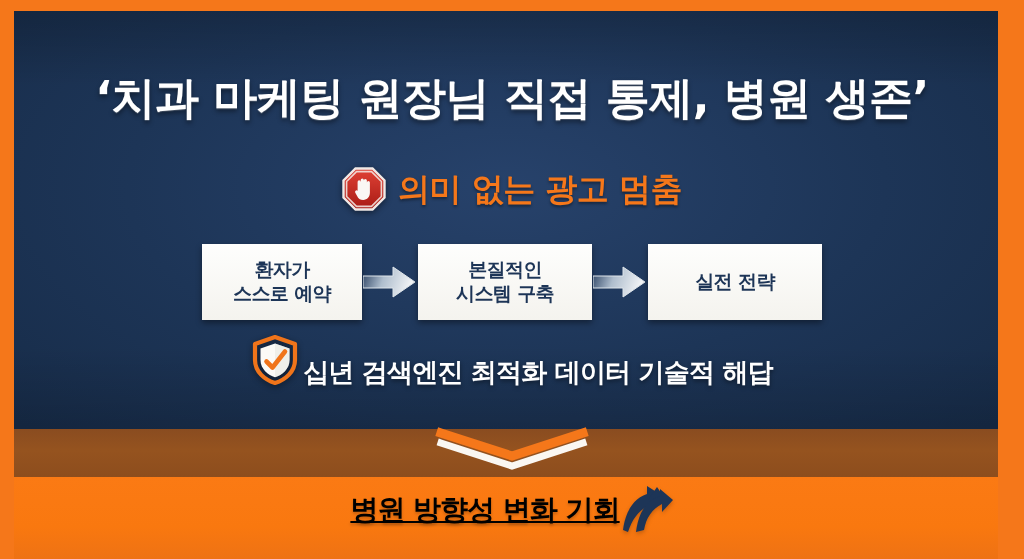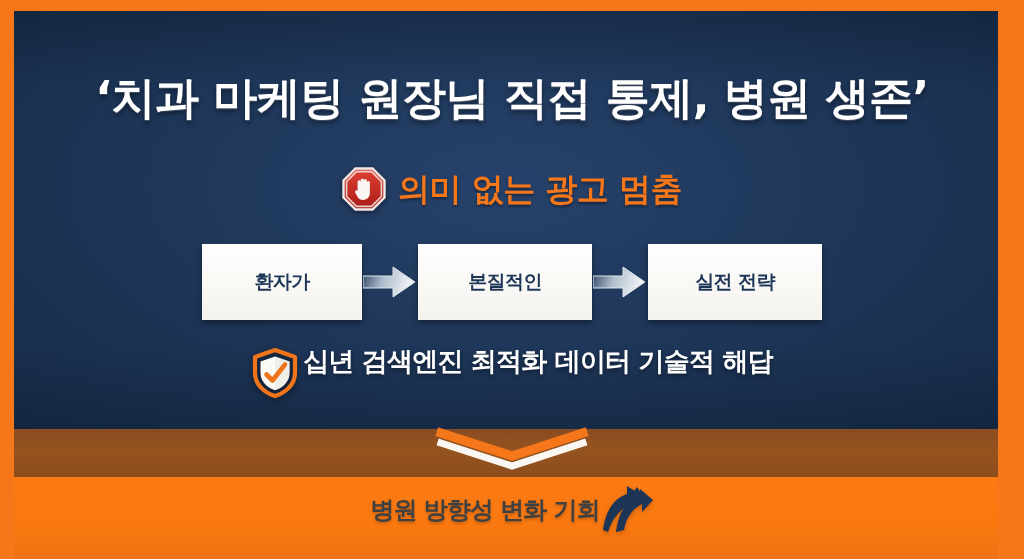--- a/index.html
+++ b/index.html
@@ -139,24 +139,24 @@
     display: flex;
     align-items: center;
     justify-content: center;
   }
   .flow-arrow svg { display: block; }
 
   
   .shield-row {
     position: absolute;
     left: 0;
-    top: 348px;
-    width: 1024px;
-    display: flex;
-    align-items: flex-start;
+    top: 335px;
+    width: 1024px;
+    display: flex;
+    align-items: flex-end;
     justify-content: center;
     gap: 4px;
   }
   .shield-icon {
     width: 48px;
     height: 50px;
     display: block;
     filter: drop-shadow(0 2px 3px rgba(0,0,0,.45));
   }
   .shield-text {
@@ -186,27 +186,28 @@
     position: absolute;
     left: 0;
     top: 484px;
     width: 1024px;
     display: flex;
     align-items: center;
     justify-content: center;
     gap: 4px;
   }
   .bottom-text {
-    color: #404040;
-    font-size: 24px;
+    color: #000000;
+    font-size: 28px;
     font-weight: 700;
     letter-spacing: -1px;
     line-height: 1;
     text-shadow: 0 2px 3px rgba(0,0,0,.22);
     white-space: nowrap;
+    text-decoration: underline;
   }
   .bottom-arrow {
     width: 52px;
     height: 52px;
     display: block;
     margin-left: -2px;
     filter: drop-shadow(0 2px 2px rgba(0,0,0,.22));
   }
 </style>
 </head>
@@ -241,40 +242,42 @@
                  a1.5 1.5 0 0 1 2.3 -1.9 z" fill="#FAF7F4"></path>
       </svg>
     </span>
     <span class="stop-text">의미 없는 광고 멈춤</span>
   </div>
 
   <div class="flow-row">
 
     <div class="flow-box">
       <span>환자가</span>
+      <span>스스로 예약</span>
     </div>
 
     <div class="flow-arrow">
       <svg width="54" height="34" viewBox="0 0 54 34" xmlns="http://www.w3.org/2000/svg">
         <defs>
           <linearGradient id="arrg" x1="0" y1="0" x2="1" y2="0">
             <stop offset="0" stop-color="#2c4straight"></stop>
           </linearGradient>
           <linearGradient id="arrg2" x1="0" y1="0" x2="1" y2="0.2">
             <stop offset="0" stop-color="#2a4162"></stop>
             <stop offset="0.45" stop-color="#aebdcd"></stop>
             <stop offset="1" stop-color="#f2f4f6"></stop>
           </linearGradient>
         </defs>
         <path d="M0,11 L30,11 L30,2 L52,17 L30,32 L30,23 L0,23 Z" fill="url(#arrg2)" stroke="#dfe5ea" stroke-width="1"></path>
       </svg>
     </div>
 
     <div class="flow-box wide">
       <span>본질적인</span>
+      <span>시스템 구축</span>
     </div>
 
     <div class="flow-arrow">
       <svg width="54" height="34" viewBox="0 0 54 34" xmlns="http://www.w3.org/2000/svg">
         <defs>
           <linearGradient id="arrg3" x1="0" y1="0" x2="1" y2="0.2">
             <stop offset="0" stop-color="#2a4162"></stop>
             <stop offset="0.45" stop-color="#aebdcd"></stop>
             <stop offset="1" stop-color="#f2f4f6"></stop>
           </linearGradient>

